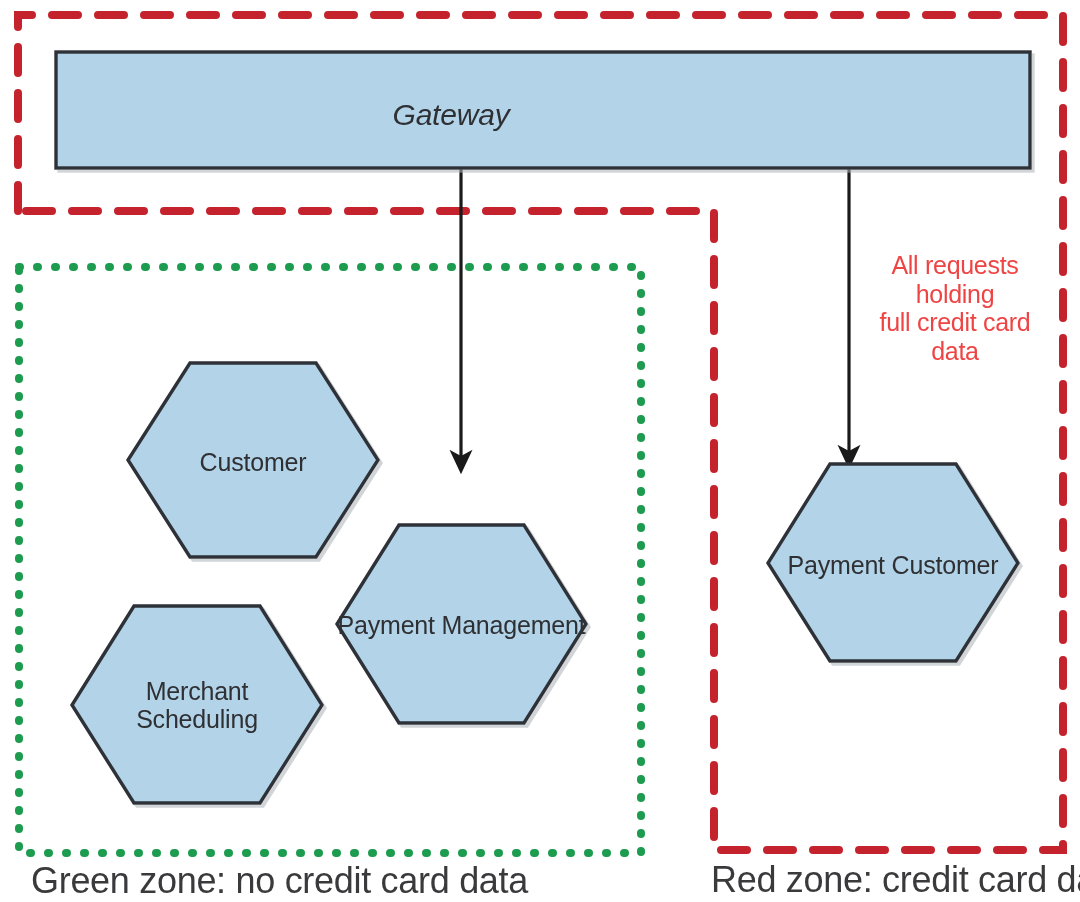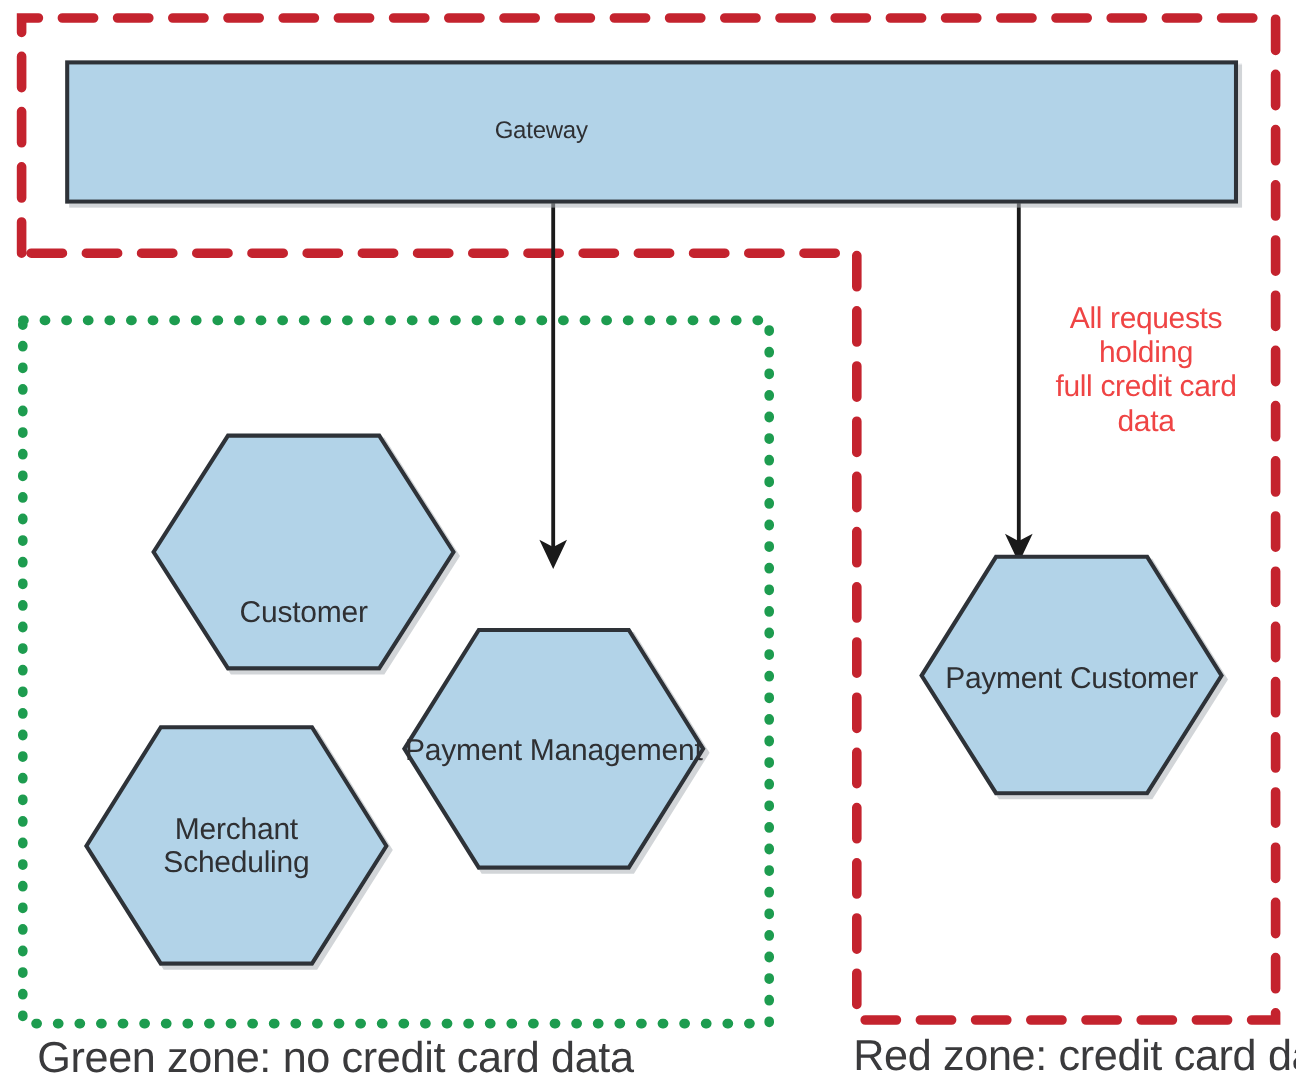--- a/index.html
+++ b/index.html
@@ -34,21 +34,22 @@
     color: #2f3033;
     line-height: 1.12;
     white-space: pre-line;
     pointer-events: none;
     letter-spacing: -0.2px;
   }
   .gateway-label {
     left: 56px;
     top: 98px;
     width: 790px;
-    font-size: 20px;
+    font-size: 30px;
+    font-style: italic;
   }
   .hex-label {
     font-size: 25px;
   }
   .edge-label {
     position: absolute;
     left: 856px;
     top: 251px;
     width: 198px;
     font-size: 25px;
@@ -112,21 +113,21 @@
       <polygon points="134,606 260,606 322,705 260,803 134,803 72,705" fill="#b2d3e8" stroke="#2d3338" stroke-width="3.4"></polygon>
     </g>
 
     <g filter="url(#dropshadow)">
       <polygon points="830,464 956,464 1018,563 956,661 830,661 768,563" fill="#b2d3e8" stroke="#2d3338" stroke-width="3.4"></polygon>
     </g>
   </svg>
 
   <div class="node-label gateway-label">Gateway</div>
 
-  <div class="node-label hex-label" style="left:128px; top:448px; width:250px;margin-top:48px;">Customer</div>
+  <div class="node-label hex-label" style="left:128px; top:448px; width:250px;">Customer</div>
 
   <div class="node-label hex-label" style="left:337px; top:611px; width:249px;">Payment Management</div>
 
   <div class="node-label hex-label" style="left:72px; top:677px; width:250px;">Merchant
 Scheduling</div>
 
   <div class="node-label hex-label" style="left:768px; top:551px; width:250px;">Payment Customer</div>
 
   <div class="edge-label">All requests holding
 full credit card data</div>

